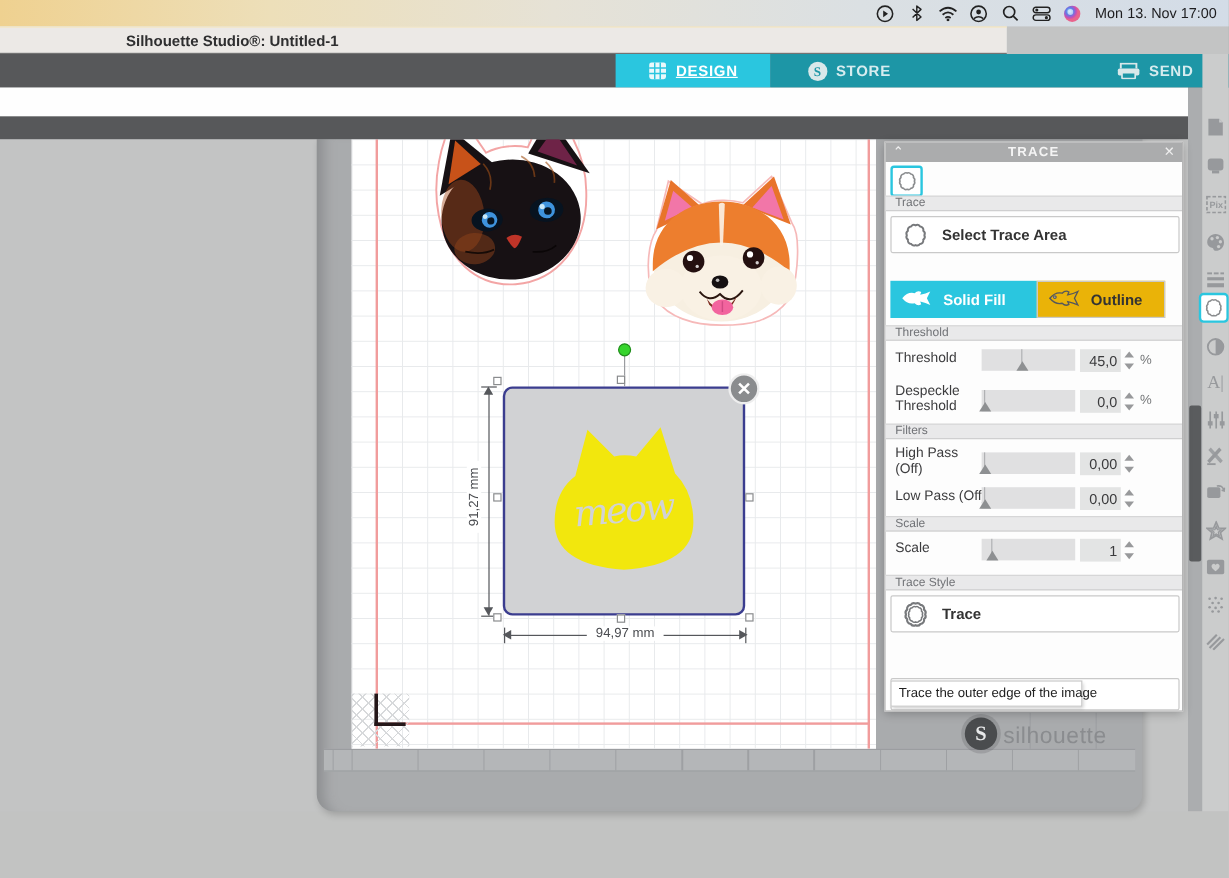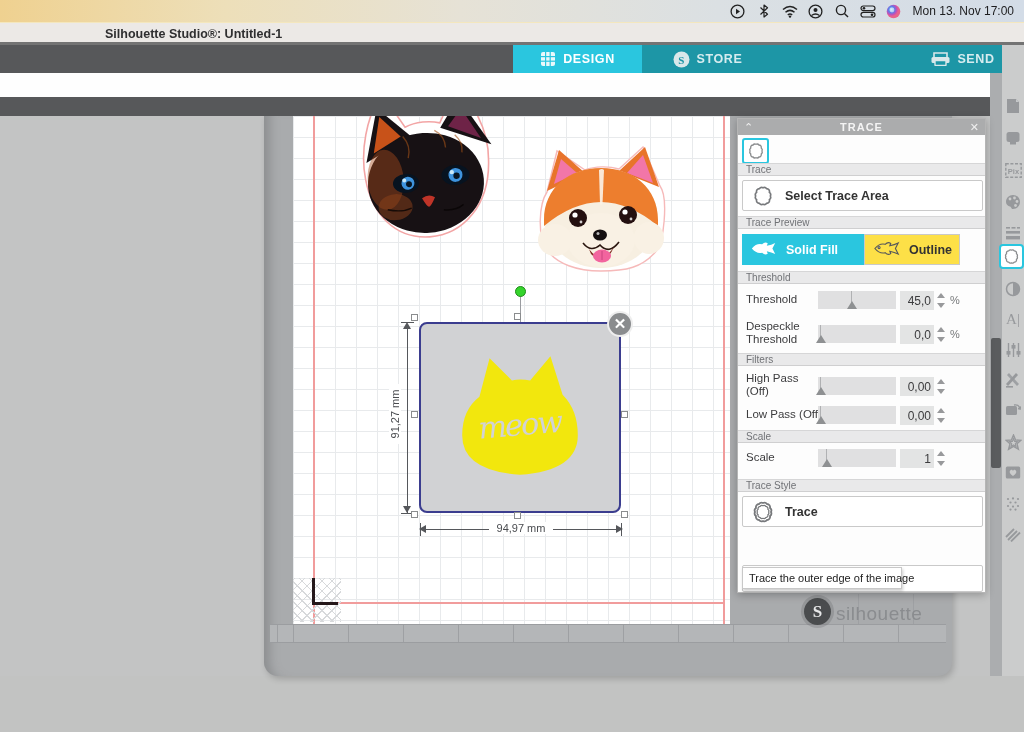--- a/index.html
+++ b/index.html
@@ -8,30 +8,30 @@
   .abs { position:absolute; }
 
   
   #menubar { left:0; top:0; width:1024px; height:22px;
     background:linear-gradient(90deg,#EFD190 0%,#EDDFB9 22%,#E6E2D6 45%,#DBE0E3 70%,#D3DCE7 100%);
     display:flex; align-items:center; justify-content:flex-end; gap:0; }
   .mb-ic { width:26px; height:22px; display:flex; align-items:center; justify-content:center; }
   #menubar-clock { font-size:12px; color:#1d1d1f; padding:0 10px 0 6px; white-space:nowrap; }
 
   
-  #titlebar { left:0; top:22px; width:1024px; height:23px; background:#ECE9E6;
-    border-top:1px solid #F4E7BE; border-bottom:3px solid #737373; }
+  #titlebar { left:0; top:22px; width:839px; height:23px; background:#ECE9E6;
+    border-top:1px solid #F4E7BE; border-bottom:1px solid #737373; }
   #window-title { position:absolute; left:105px; top:4px; font-size:12.5px; font-weight:bold; color:#2F2F30; }
 
   
   #tabbar { left:0; top:45px; width:1024px; height:28px; background:#57585A; }
   .tab { position:absolute; top:0; height:28px; display:flex; align-items:center; justify-content:center; gap:7px;
     color:rgba(255,255,255,.82); font-size:12.5px; font-weight:bold; letter-spacing:.6px; }
   #tab-teal { position:absolute; left:642px; top:0; width:382px; height:28px; background:#1D96A6; }
-  #tab-design { left:513px; width:129px; background:#2AC6DF; color:#fff; }
+  #tab-design { left:513px; width:129px; background:#2AC6DF; color:#fff;text-decoration:underline; }
   #tab-store { left:650px; width:115px; }
   #tab-library { left:778px; width:125px; }
   #tab-send { left:908px; width:110px; }
 
   
   #white-strip { left:0; top:73px; width:990px; height:24px; background:#FEFEFE; }
   #dark-strip { left:0; top:97px; width:990px; height:19px; background:#57585A; z-index:6; }
 
   
   #workspace { left:0; top:116px; width:1024px; height:616px; background:#C3C4C4; }
@@ -99,21 +99,21 @@
   .sect { position:absolute; left:0; width:247px; height:13px; background:#E9E9EA;
     border-top:1px solid #D6D6D7; border-bottom:1px solid #CFCFD0; color:#707276; font-size:10px;
     line-height:12px; padding-left:8px; }
   .pbtn { position:absolute; left:4px; width:241px; height:31px; background:#fff; border:1px solid #C9C9C9;
     border-radius:2px; display:flex; align-items:center; font-size:12.5px; font-weight:bold; color:#333; }
   .pbtn .bico { width:26px; margin:0 9px 0 7px; display:flex; justify-content:center; color:#77797C; }
   .cyanbtn { background:#2AC6DF; border-color:#23AEC4; color:#fff; }
   .cyanbtn .bico { color:#fff; }
   .half { position:absolute; top:115px; height:31px; display:flex; align-items:center; font-size:12.5px; font-weight:bold; }
   #btn-solidfill { left:4px; width:122px; background:#2AC6DF; color:#fff; }
-  #btn-outline { left:126px; width:96px; background:#fde047; border:1px solid #C9C9C9; color:#333; }
+  #btn-outline { left:126px; width:107px; background:#eab308; border:1px solid #C9C9C9; color:#333; }
   .prow { position:absolute; left:0; width:247px; }
   .plabel { position:absolute; left:8px; top:2px; width:72px; font-size:11.5px; color:#3C3C3E; line-height:13px; }
   .track { position:absolute; left:80px; top:0; width:78px; height:18px; background:#E0E0E1; }
   .sl-mark { position:absolute; top:0; width:10px; height:18px; }
   .sl-line { position:absolute; left:4px; top:0; width:1px; height:12px; background:#B0B1B3; }
   .sl-thumb { position:absolute; left:0; bottom:0; width:0; height:0;
     border-left:5px solid transparent; border-right:5px solid transparent; border-bottom:8px solid #8E9092; }
   .vbox { position:absolute; left:162px; top:0; width:34px; height:19px; background:#E3E4E4;
     font-size:12px; color:#3B3B3D; text-align:right; padding:3px 3px 0 0; }
   .spin { position:absolute; left:199px; top:1px; width:8px; height:17px; }
@@ -486,21 +486,20 @@
 
   <div class="pbtn" style="top:61px;">
     <span class="bico">
         <svg width="22" height="22">
           <use href="#scallop" width="22" height="22"></use>
         </svg>
       </span>
     <span>Select Trace Area</span>
   </div>
 
-  <div class="sect" style="top:97px;">Trace Preview</div>
 
   <div class="half" id="btn-solidfill">
     <span class="bico" style="width:30px; margin:0 6px 0 8px;">
       <svg width="28" height="15" viewBox="0 0 30 16" fill="#ffffff">
           <use href="#fish"></use>
         </svg>
     </span>
     <span>Solid Fill</span>
   </div>
   <div class="half" id="btn-outline">

